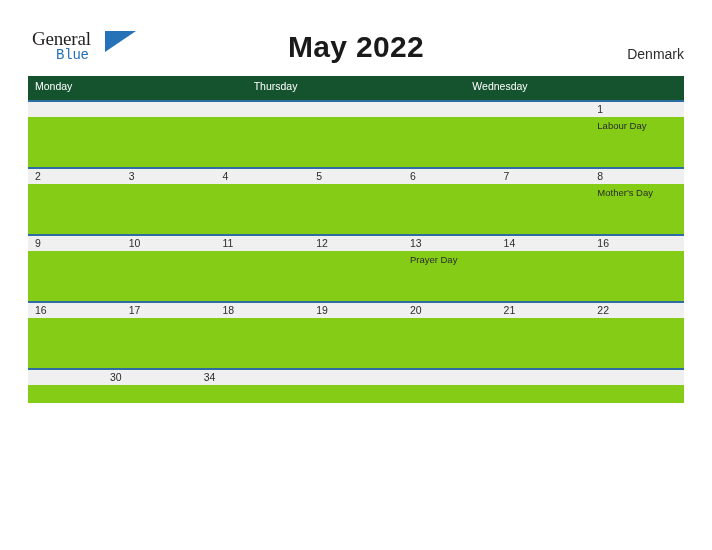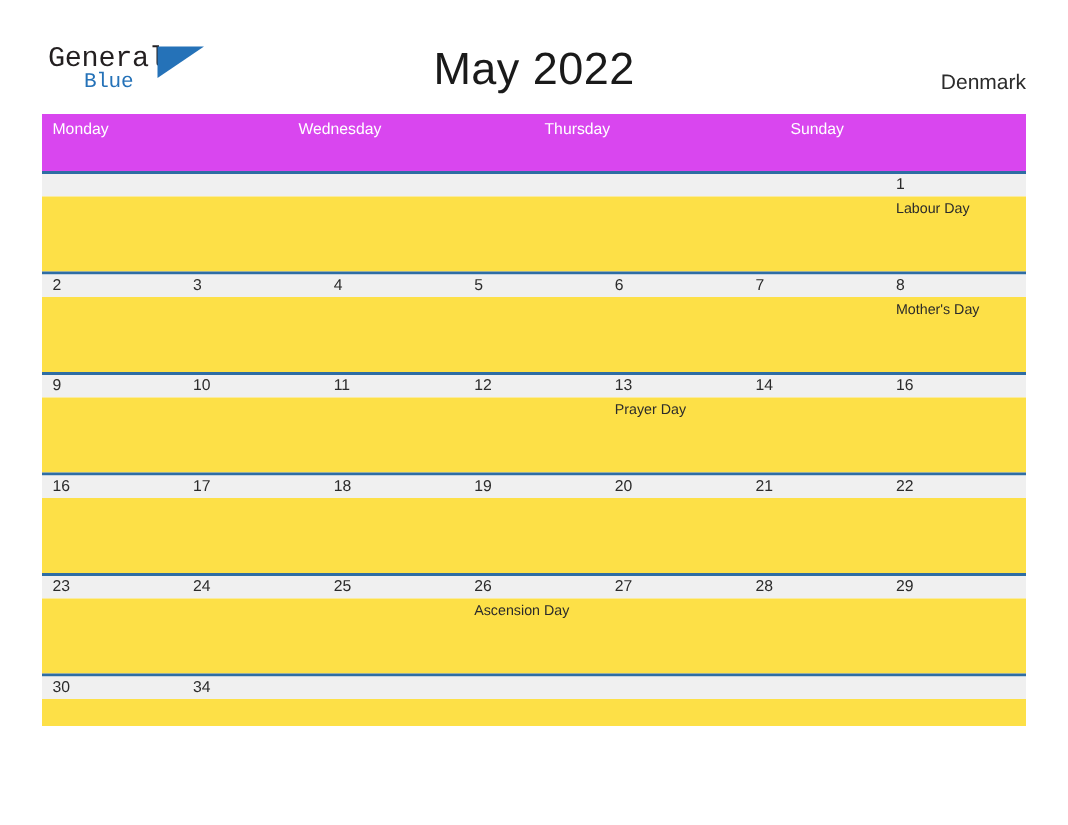--- a/index.html
+++ b/index.html
@@ -37,21 +37,21 @@
     width: 110px;
     height: 44px;
   }
   .logo-general {
     position: absolute;
     left: 0;
     top: 0;
     font-size: 19px;
     letter-spacing: -0.2px;
     color: #231f20;
-    font-family: Liberation Mono, monospace;
+    font-family: Liberation Serif, serif;
   }
   .logo-blue {
     position: absolute;
     left: 24px;
     top: 19px;
     font-size: 14px;
     letter-spacing: -0.2px;
     color: #2572b8;
     font-family: Liberation Mono, monospace;
   }
@@ -67,21 +67,21 @@
 
   .title {
     position: absolute;
     left: 0;
     top: 30px;
     width: 712px;
     text-align: center;
     font-size: 30px;
     color: #1a1a1a;
     font-family: "Liberation Sans", sans-serif;
-    font-weight: normal;
+    font-weight: bold;
     letter-spacing: 0.3px;
   }
 
   .country {
     position: absolute;
     right: 28px;
     top: 46px;
     font-size: 14px;
     color: #2b2b2b;
     font-family: Liberation Sans, sans-serif;
@@ -91,22 +91,22 @@
   .calendar {
     position: absolute;
     left: 28px;
     top: 76px;
     width: 656px;
   }
 
   .weekday-header {
     display: flex;
     width: 656px;
-    height: 38px;
-    background: #d946ef;
+    height: 24px;
+    background: #14532d;
   }
   .weekday-cell {
     flex: 1 1 0;
     box-sizing: border-box;
     padding-left: 7px;
     color: #ffffff;
     font-size: 10.5px;
     line-height: 20px;
     font-family: "Liberation Sans", sans-serif;
     white-space: nowrap;
@@ -116,42 +116,42 @@
   .week-row {
     position: relative;
     width: 656px;
     border-top: 2px solid #2e6da4;
     box-sizing: border-box;
   }
   .week-row:first-of-type {
     border-top: none;
   }
   .week-row.standard { height: 67px; }
-  .week-row.last { height: 35px; }
+  .week-row.last { height: 35px; text-align: right; }
 
   .numbers-band {
     display: flex;
     width: 656px;
     height: 15px;
     background: #f0f0f0;
   }
   .num-cell {
     flex: 1 1 0;
     box-sizing: border-box;
     padding-left: 7px;
     font-size: 10.5px;
     line-height: 15px;
     color: #2b2b2b;
     font-family: "Liberation Sans", sans-serif;
   }
 
   .events-band {
     display: flex;
     width: 656px;
-    background: #fde047;
+    background: #84cc16;
   }
   .week-row.standard .events-band { height: 50px; }
   .week-row.last .events-band { height: 18px; }
 
   .ev-cell {
     flex: 1 1 0;
     box-sizing: border-box;
     padding-left: 7px;
     padding-top: 2px;
     font-size: 9.5px;
@@ -178,23 +178,22 @@
     <div class="title">May 2022</div>
 
     <div class="country">Denmark</div>
 
   </div>
 
   <div class="calendar">
 
     <div class="weekday-header">
       <div class="weekday-cell">Monday</div>
+      <div class="weekday-cell">Thursday</div>
       <div class="weekday-cell">Wednesday</div>
-      <div class="weekday-cell">Thursday</div>
-      <div class="weekday-cell">Sunday</div>
     </div>
 
     <div class="week-row standard">
       <div class="numbers-band">
         <div class="num-cell"></div>
         <div class="num-cell"></div>
         <div class="num-cell"></div>
         <div class="num-cell"></div>
         <div class="num-cell"></div>
         <div class="num-cell"></div>
@@ -267,40 +266,20 @@
         <div class="ev-cell"></div>
         <div class="ev-cell"></div>
         <div class="ev-cell"></div>
         <div class="ev-cell"></div>
         <div class="ev-cell"></div>
         <div class="ev-cell"></div>
         <div class="ev-cell"></div>
       </div>
     </div>
 
-    <div class="week-row standard">
-      <div class="numbers-band">
-        <div class="num-cell">23</div>
-        <div class="num-cell">24</div>
-        <div class="num-cell">25</div>
-        <div class="num-cell">26</div>
-        <div class="num-cell">27</div>
-        <div class="num-cell">28</div>
-        <div class="num-cell">29</div>
-      </div>
-      <div class="events-band">
-        <div class="ev-cell"></div>
-        <div class="ev-cell"></div>
-        <div class="ev-cell"></div>
-        <div class="ev-cell">Ascension Day</div>
-        <div class="ev-cell"></div>
-        <div class="ev-cell"></div>
-        <div class="ev-cell"></div>
-      </div>
-    </div>
 
     <div class="week-row last">
       <div class="numbers-band">
         <div class="num-cell">30</div>
         <div class="num-cell">34</div>
         <div class="num-cell"></div>
         <div class="num-cell"></div>
         <div class="num-cell"></div>
         <div class="num-cell"></div>
         <div class="num-cell"></div>

